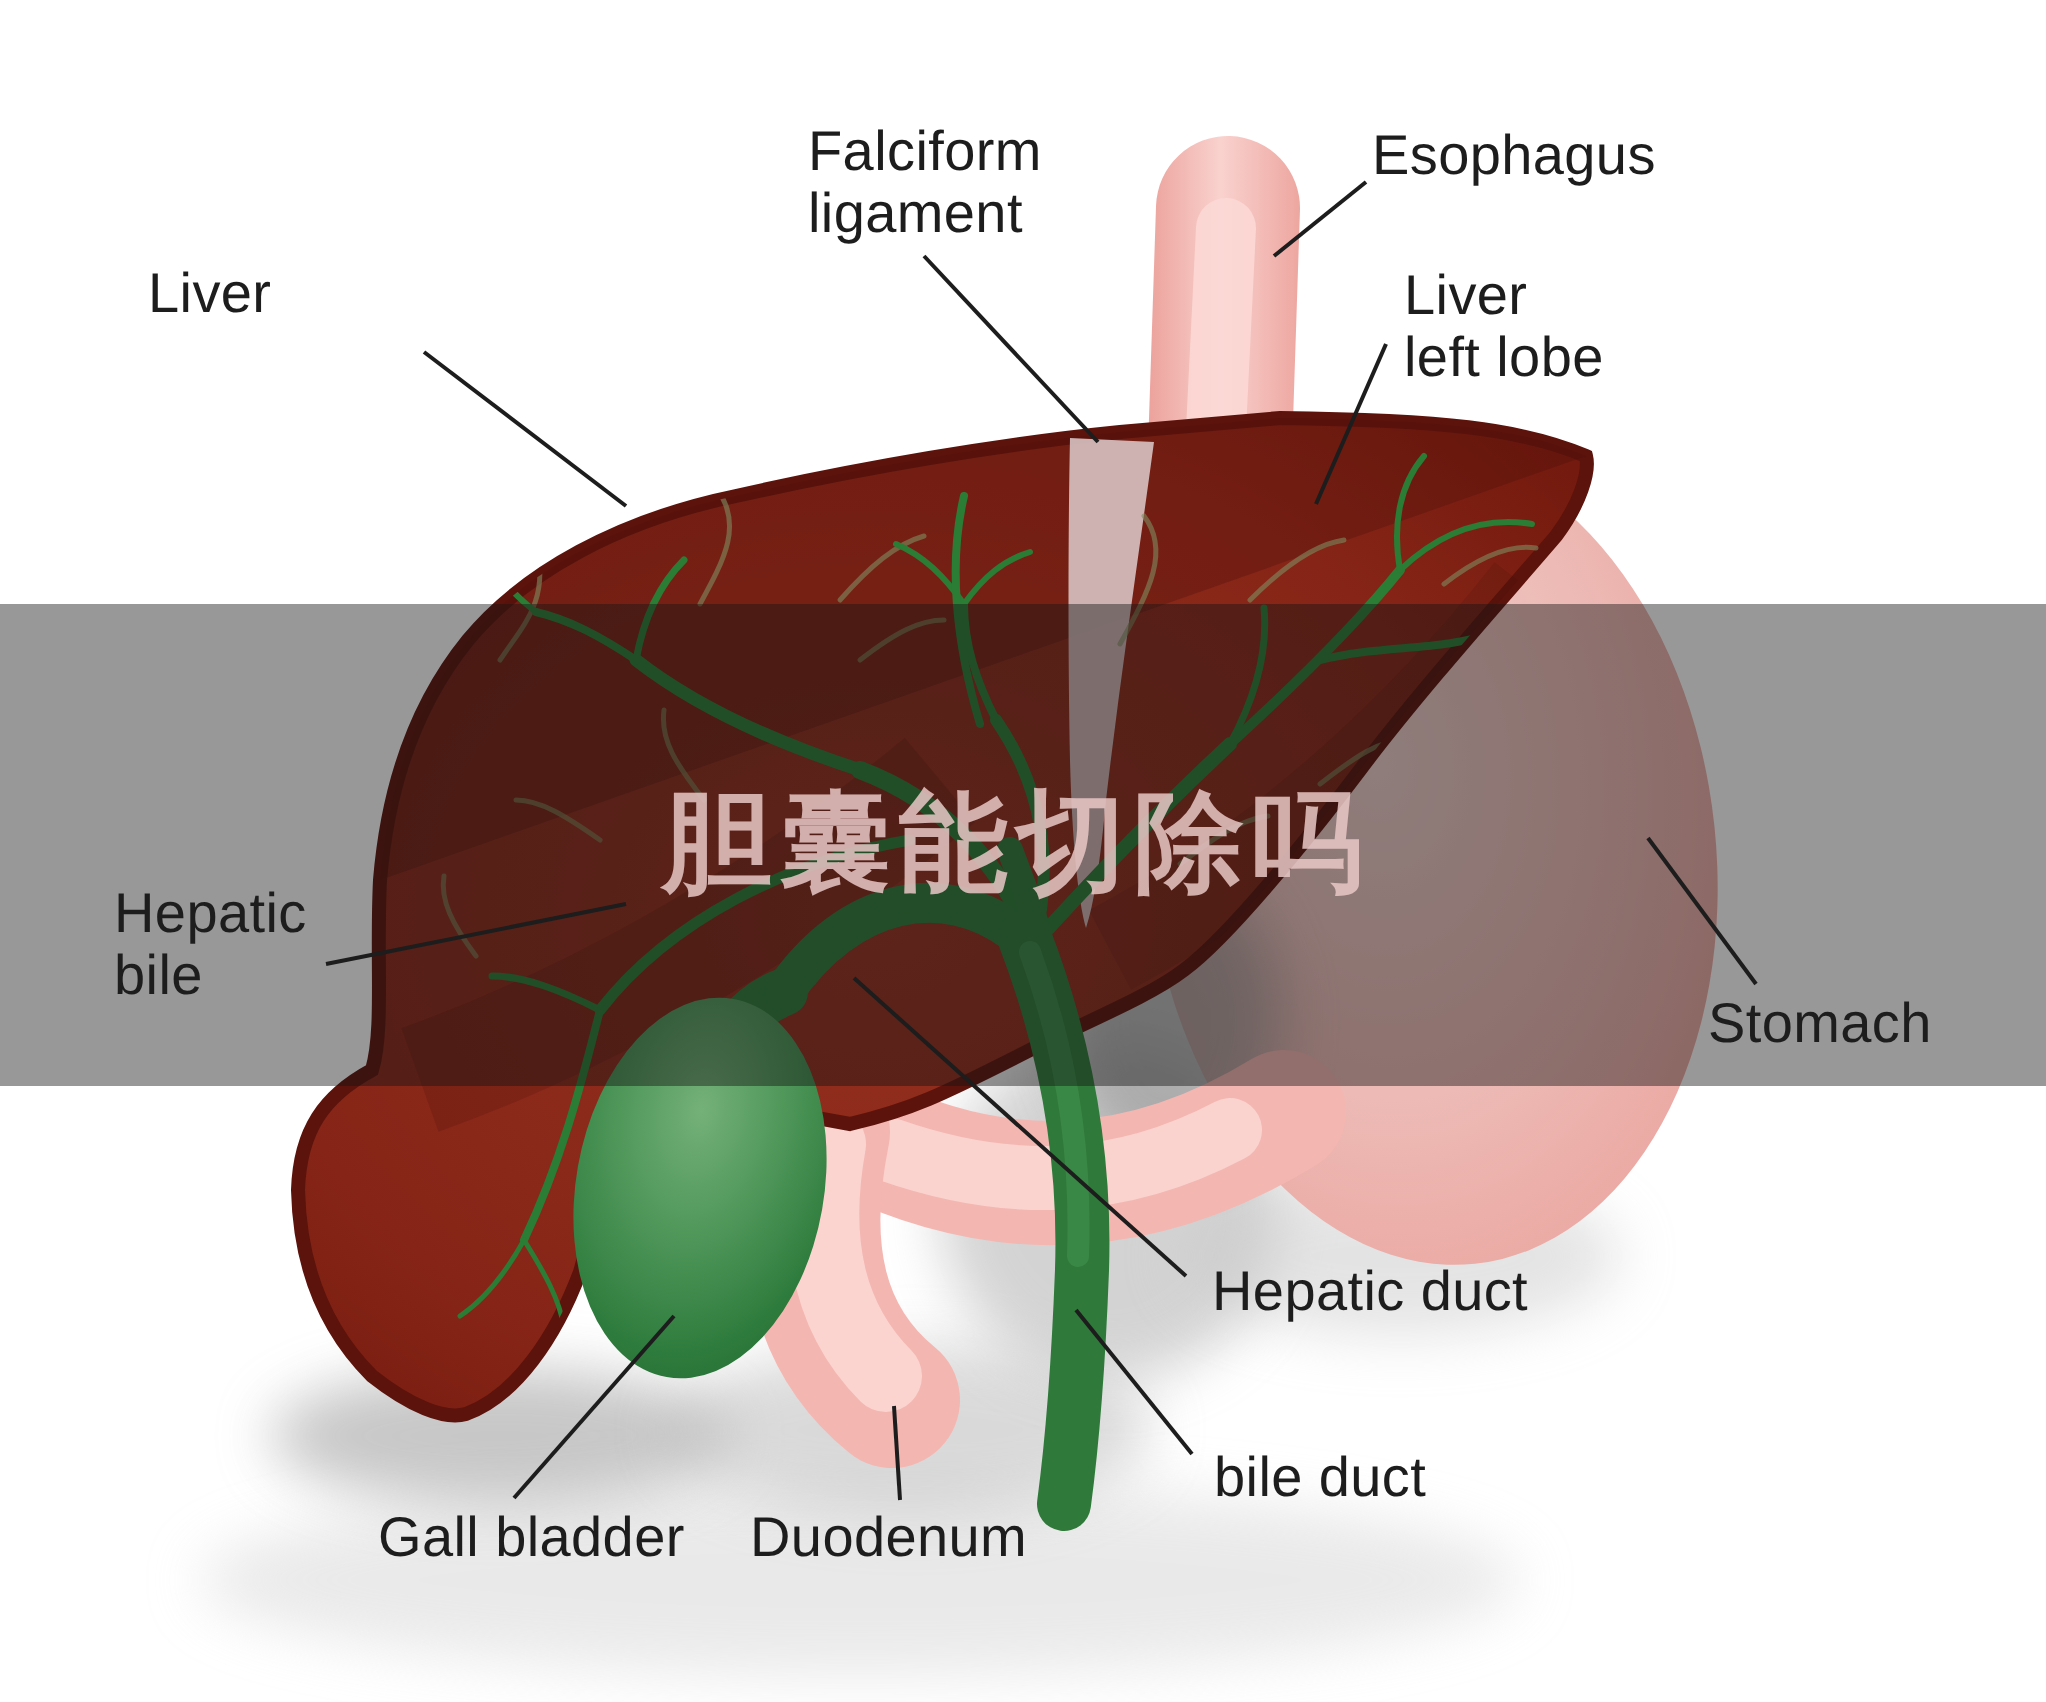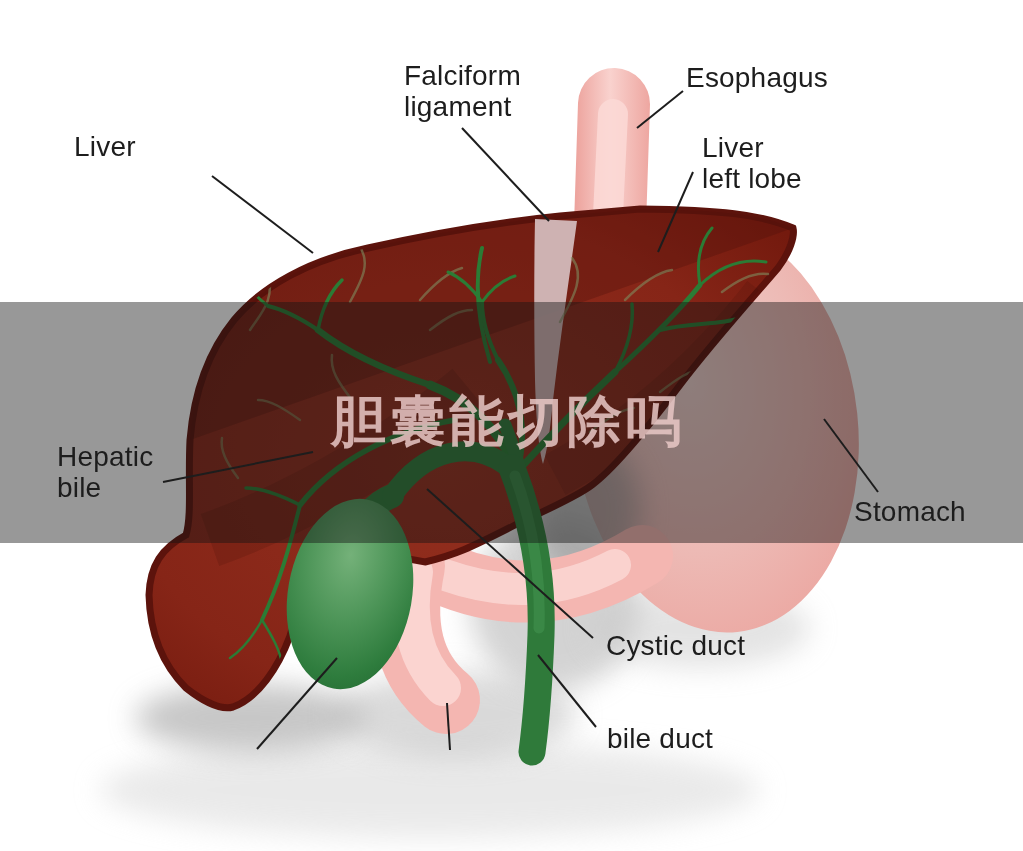--- a/index.html
+++ b/index.html
@@ -198,19 +198,25 @@
   <div>left lobe</div>
 </div>
 <div class="label" style="left:57px;top:441px">
   <div>Hepatic</div>
   <div>bile</div>
 </div>
 <div class="label" style="left:854px;top:496px">
   <div>Stomach</div>
 </div>
 <div class="label" style="left:606px;top:630px">
-  <div>Cystic duct</div>
+  <div>Hepatic duct</div>
 </div>
 <div class="label" style="left:607px;top:723px">
   <div>bile duct</div>
 </div>
+<div class="label" style="left:189px;top:753px">
+  <div>Gall bladder</div>
+</div>
+<div class="label" style="left:375px;top:753px">
+  <div>Duodenum</div>
+</div>
 
 </div>
 
 </body></html>

